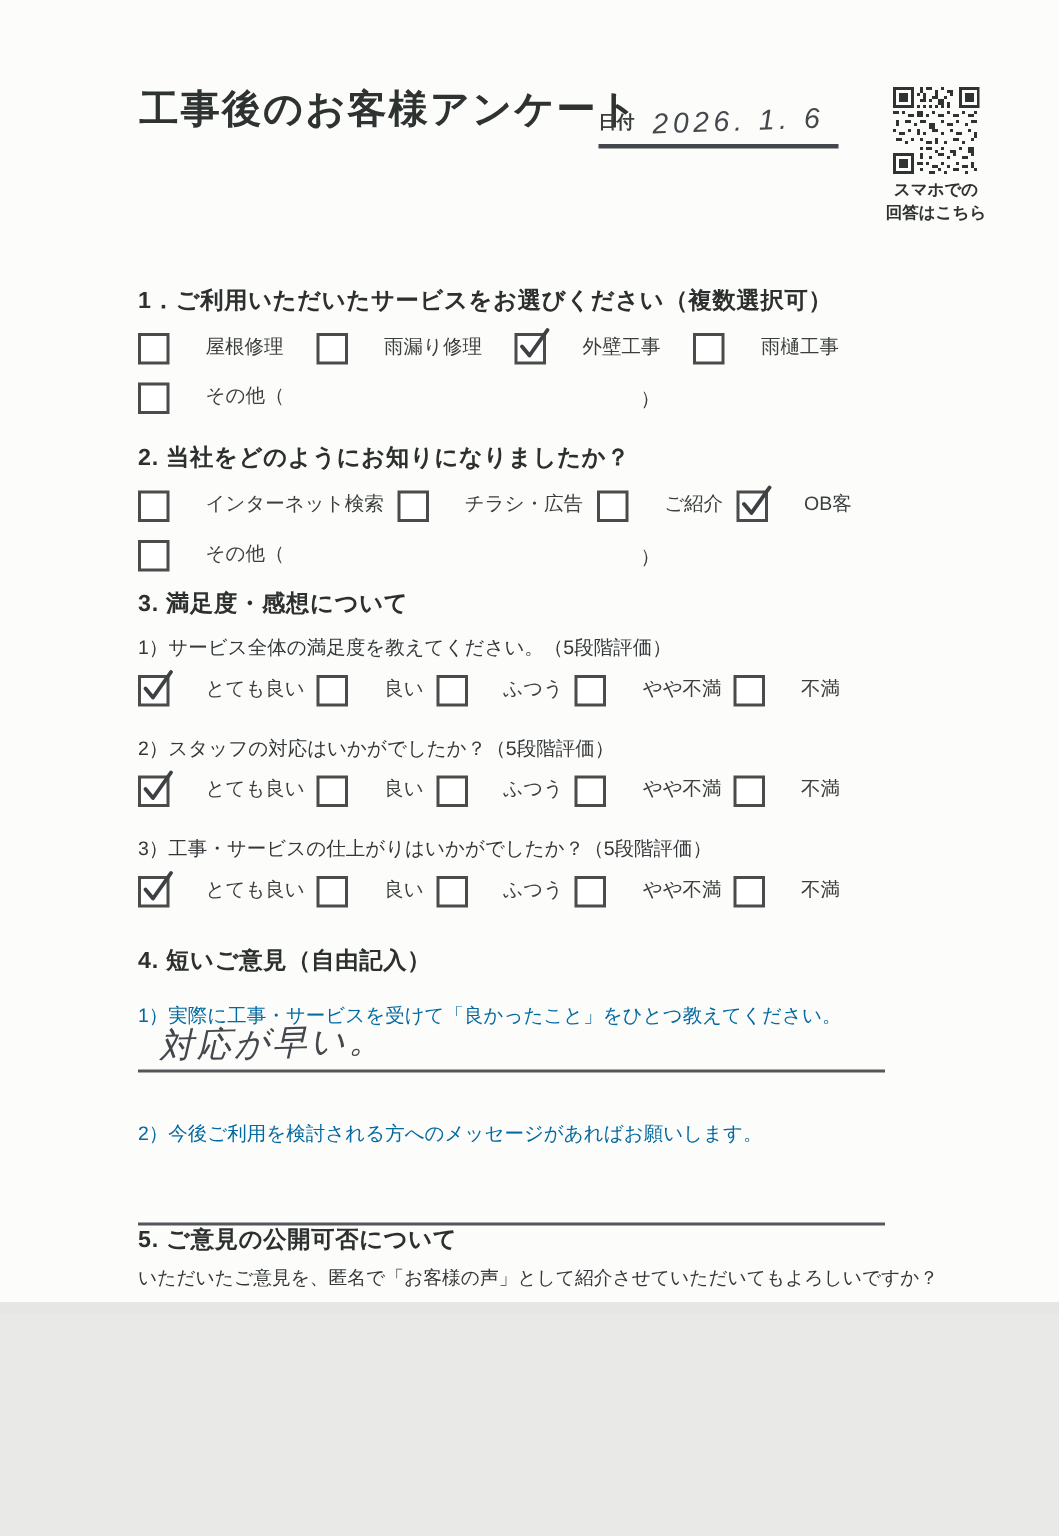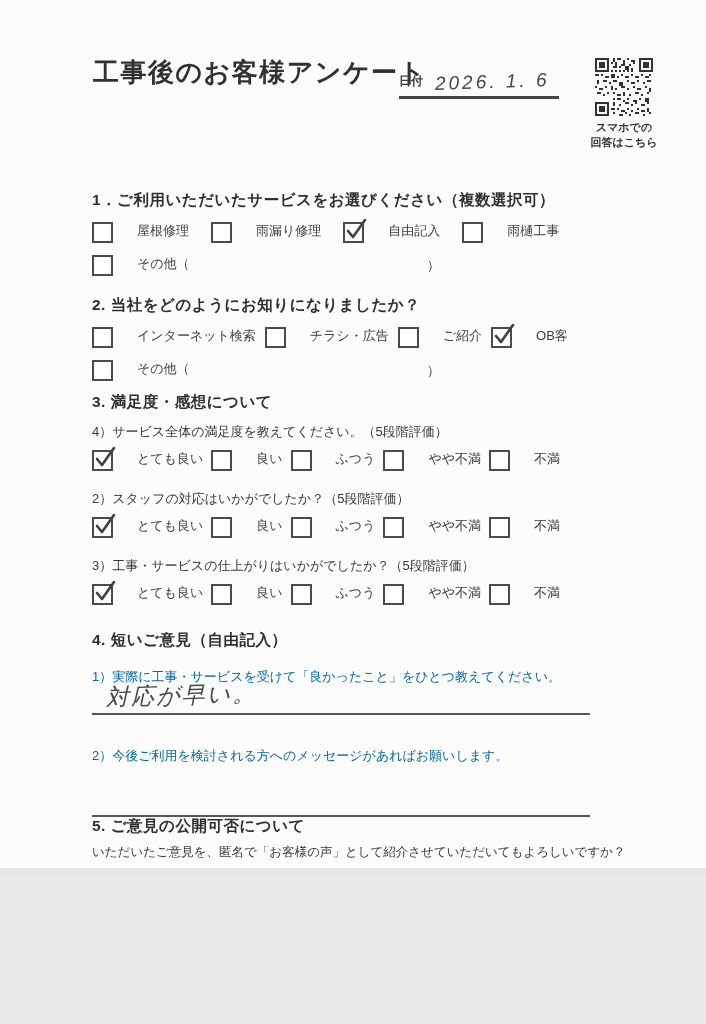--- a/index.html
+++ b/index.html
@@ -210,21 +210,21 @@
       <span class="opt">
         <span class="cb"></span>
         <span class="lab">雨漏り修理</span>
       </span>
       <span class="opt">
         <span class="cb checked">
             <svg class="tick" viewBox="0 0 26 26">
               <path d="M5 14 L10 20 L22 3"></path>
             </svg>
           </span>
-        <span class="lab">自由記入</span>
+        <span class="lab">外壁工事</span>
       </span>
       <span class="opt">
         <span class="cb"></span>
         <span class="lab">雨樋工事</span>
       </span>
     </div>
     <div class="other-row">
       <span class="opt">
         <span class="cb"></span>
         <span class="lab">その他（</span>
@@ -265,21 +265,21 @@
         <span class="hand"></span>
       </span>
       <span class="close-paren">）</span>
     </div>
   </div>
 
   <div class="section" id="q3">
     <h2 class="sec-h">3. 満足度・感想について</h2>
 
     <div>
-      <div class="sub-label">4）サービス全体の満足度を教えてください。（5段階評価）</div>
+      <div class="sub-label">1）サービス全体の満足度を教えてください。（5段階評価）</div>
       <div class="rate-row">
         <span class="opt">
           <span class="cb checked">
               <svg class="tick" viewBox="0 0 26 26">
                 <path d="M5 14 L10 20 L22 3"></path>
               </svg>
             </span>
           <span class="lab">とても良い</span>
         </span>
         <span class="opt">

